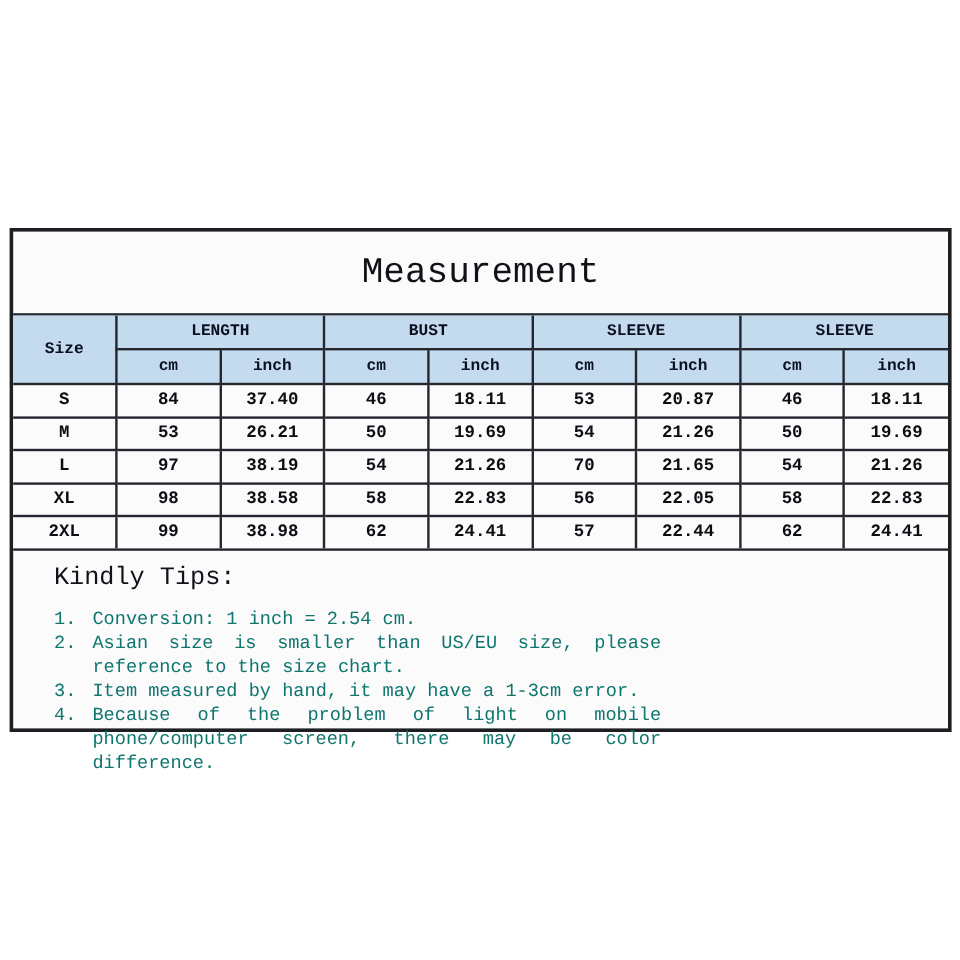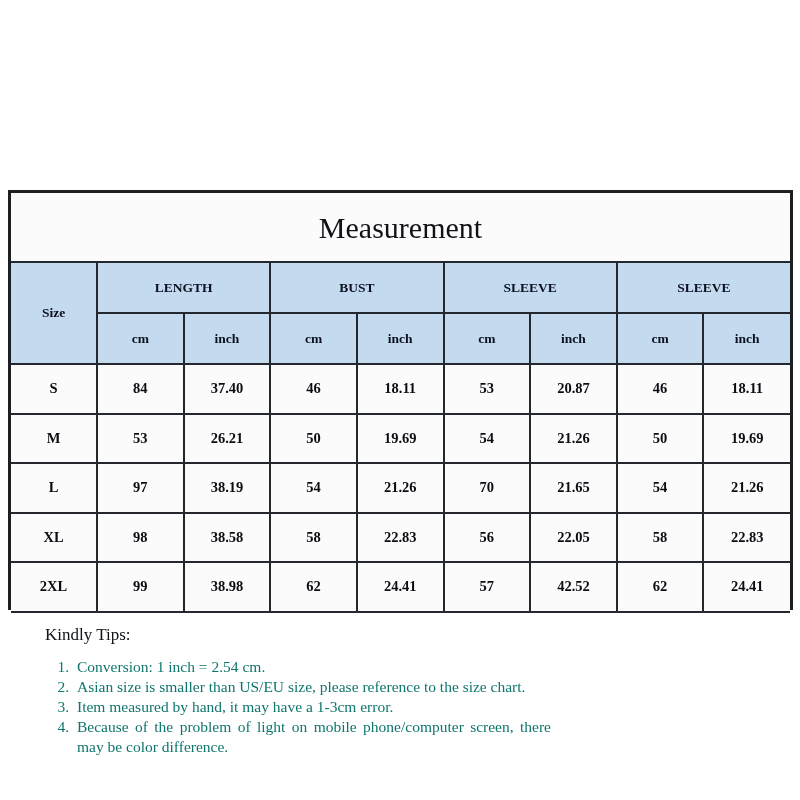--- a/index.html
+++ b/index.html
@@ -2,21 +2,21 @@
 <html><head>
 <meta charset="utf-8">
 <style>
   html, body { margin: 0; padding: 0; background: #ffffff; }
   .canvas {
     position: relative;
     width: 800px;
     height: 756px;
     background: #ffffff;
     overflow: hidden;
-    font-family: Liberation Serif, serif;
+    font-family: Liberation Mono, monospace;
     color: #0e1016;
   }
   .frame {
     position: absolute;
     left: 8px;
     top: 190px;
     width: 785px;
     height: 420px;
     box-sizing: border-box;
     border: 3px solid #1d1f23;
@@ -35,21 +35,21 @@
     width: 100%;
     border-collapse: collapse;
     border: hidden; 
     table-layout: fixed;
   }
   table.size-table th, table.size-table td {
     border: 2px solid #24272d;
     text-align: center;
     vertical-align: middle;
     font-weight: bold;
-    padding: 12px;
+    padding: 1px;
   }
   thead th {
     background: #c3daef;
     font-size: 13.5px;
     color: #0c1020;
     height: 25px;
   }
   thead tr.units th { height: 25px; }
   tbody th, tbody td {
     background: #fbfbfc;
@@ -57,21 +57,21 @@
     height: 23.5px;
     color: #0b0d12;
   }
   .tips {
     border-top: 2px solid #24272d;
     padding: 12px 0 0 34px;
     box-sizing: border-box;
     height: 165px;
   }
   .tips-heading {
-    font-size: 17px;
+    font-size: 21px;
     color: #10131a;
   }
   .tips ol {
     margin: 12px 0 0 0;
     padding-left: 28px;
     width: 478px;
     font-size: 15.5px;
     line-height: 20px;
     color: #0f766e;
   }
@@ -164,21 +164,21 @@
           <td>58</td>
           <td>22.83</td>
         </tr>
         <tr>
           <th>2XL</th>
           <td>99</td>
           <td>38.98</td>
           <td>62</td>
           <td>24.41</td>
           <td>57</td>
-          <td>42.52</td>
+          <td>22.44</td>
           <td>62</td>
           <td>24.41</td>
         </tr>
       </tbody>
     </table>
 
     <div class="tips">
       <div class="tips-heading">Kindly Tips:</div>
       <ol>
         <li>Conversion: 1 inch = 2.54 cm.</li>

